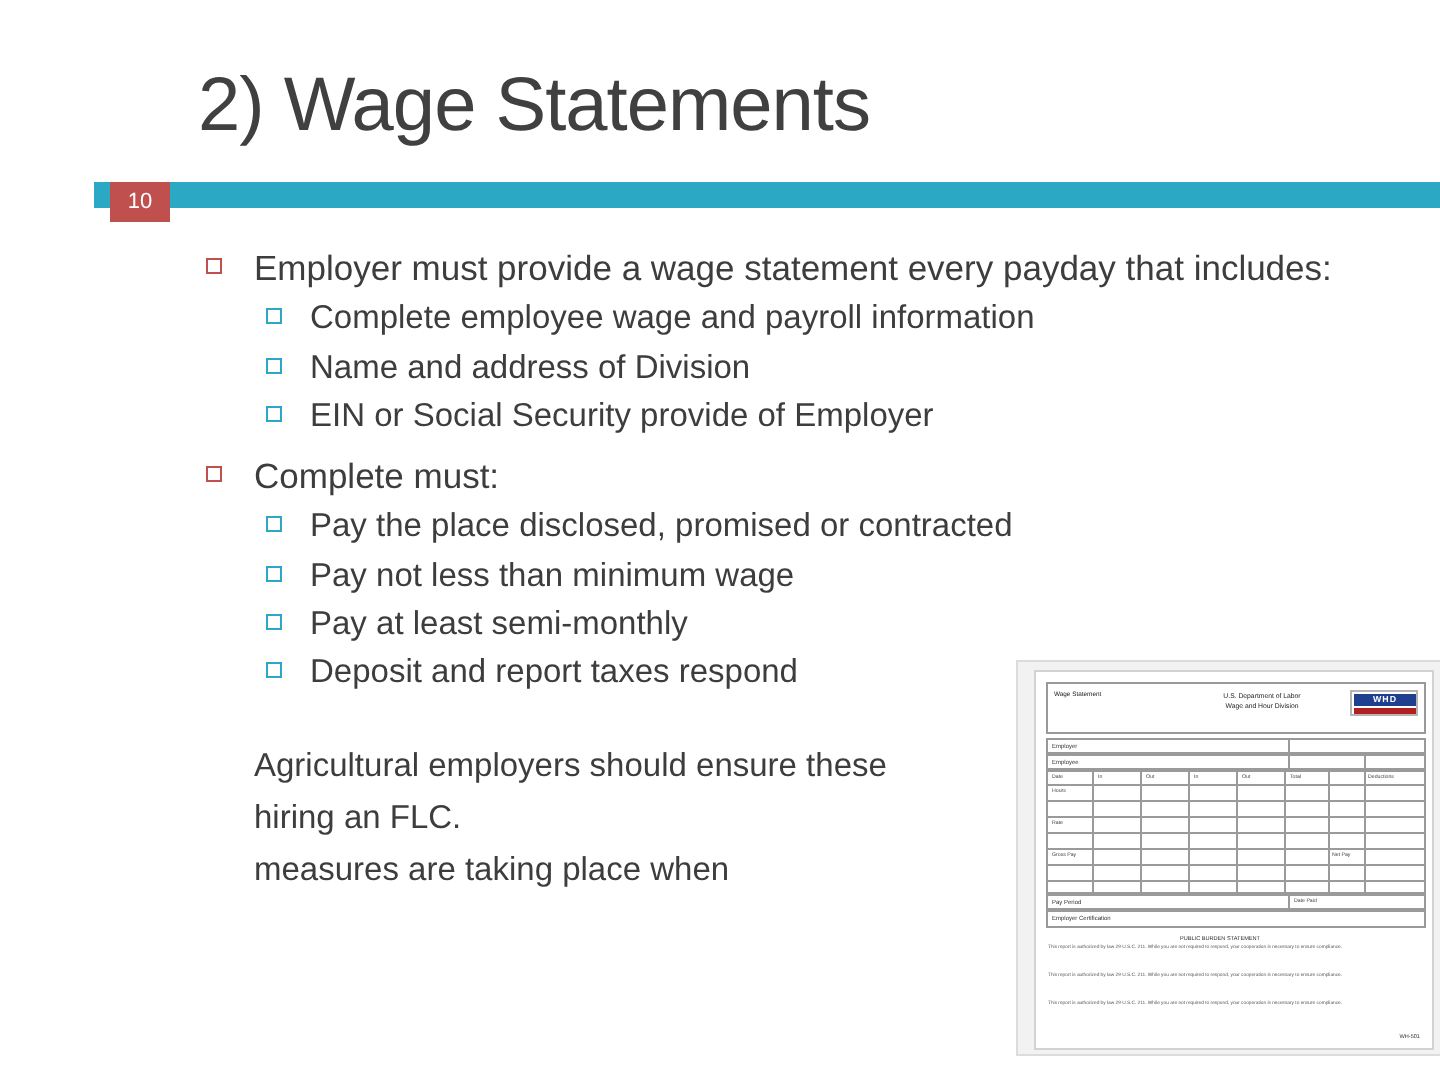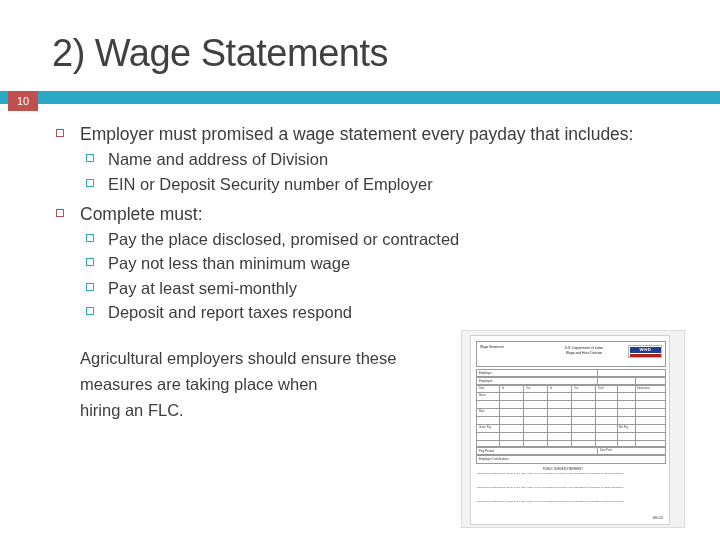--- a/index.html
+++ b/index.html
@@ -11,20 +11,21 @@
     height: 539px;
     background: #ffffff;
     font-family: "Liberation Sans", sans-serif;
     overflow: hidden;
   }
   .slide {
     position: relative;
     width: 620px;
     height: 539px;
     background: #ffffff;
+    margin-left: 47px;
   }
   .slide-title {
     position: absolute;
     left: 52px;
     top: 32px;
     font-size: 38px;
     color: #404040;
     font-weight: normal;
     letter-spacing: -0.5px;
     white-space: nowrap;
@@ -238,33 +239,34 @@
 
   <div class="slide-title">2) Wage Statements</div>
 
   <div class="accent-bar"></div>
   <div class="slide-number-box">10</div>
 
   <div class="content">
 
     <div class="l1">
       <span class="bullet"></span>
-      <span>Employer must promised a wage statement every payday that includes:</span>
-    </div>
-
-    <div class="l2">
-      <span class="bullet"></span>
+      <span>Employer must provide a wage statement every payday that includes:</span>
+    </div>
+
+    <div class="l2">
+      <span class="bullet"></span>
+      <span>Complete employee wage and payroll information</span>
     </div>
     <div class="l2">
       <span class="bullet"></span>
       <span>Name and address of Division</span>
     </div>
     <div class="l2">
       <span class="bullet"></span>
-      <span>EIN or Deposit Security number of Employer</span>
+      <span>EIN or Social Security provide of Employer</span>
     </div>
 
     <div class="group-gap"></div>
 
     <div class="l1">
       <span class="bullet"></span>
       <span>Complete must:</span>
     </div>
 
     <div class="l2">
@@ -279,22 +281,22 @@
       <span class="bullet"></span>
       <span>Pay at least semi-monthly</span>
     </div>
     <div class="l2">
       <span class="bullet"></span>
       <span>Deposit and report taxes respond</span>
     </div>
 
     <div class="closing">
       <div>Agricultural employers should ensure these</div>
+      <div>hiring an FLC.</div>
       <div>measures are taking place when</div>
-      <div>hiring an FLC.</div>
     </div>
 
   </div>
 
   <div class="form-thumb">
     <div class="form-page">
 
       <div class="fp-hdr">
         <div class="t-left">
           <span>Wage Statement</span>

